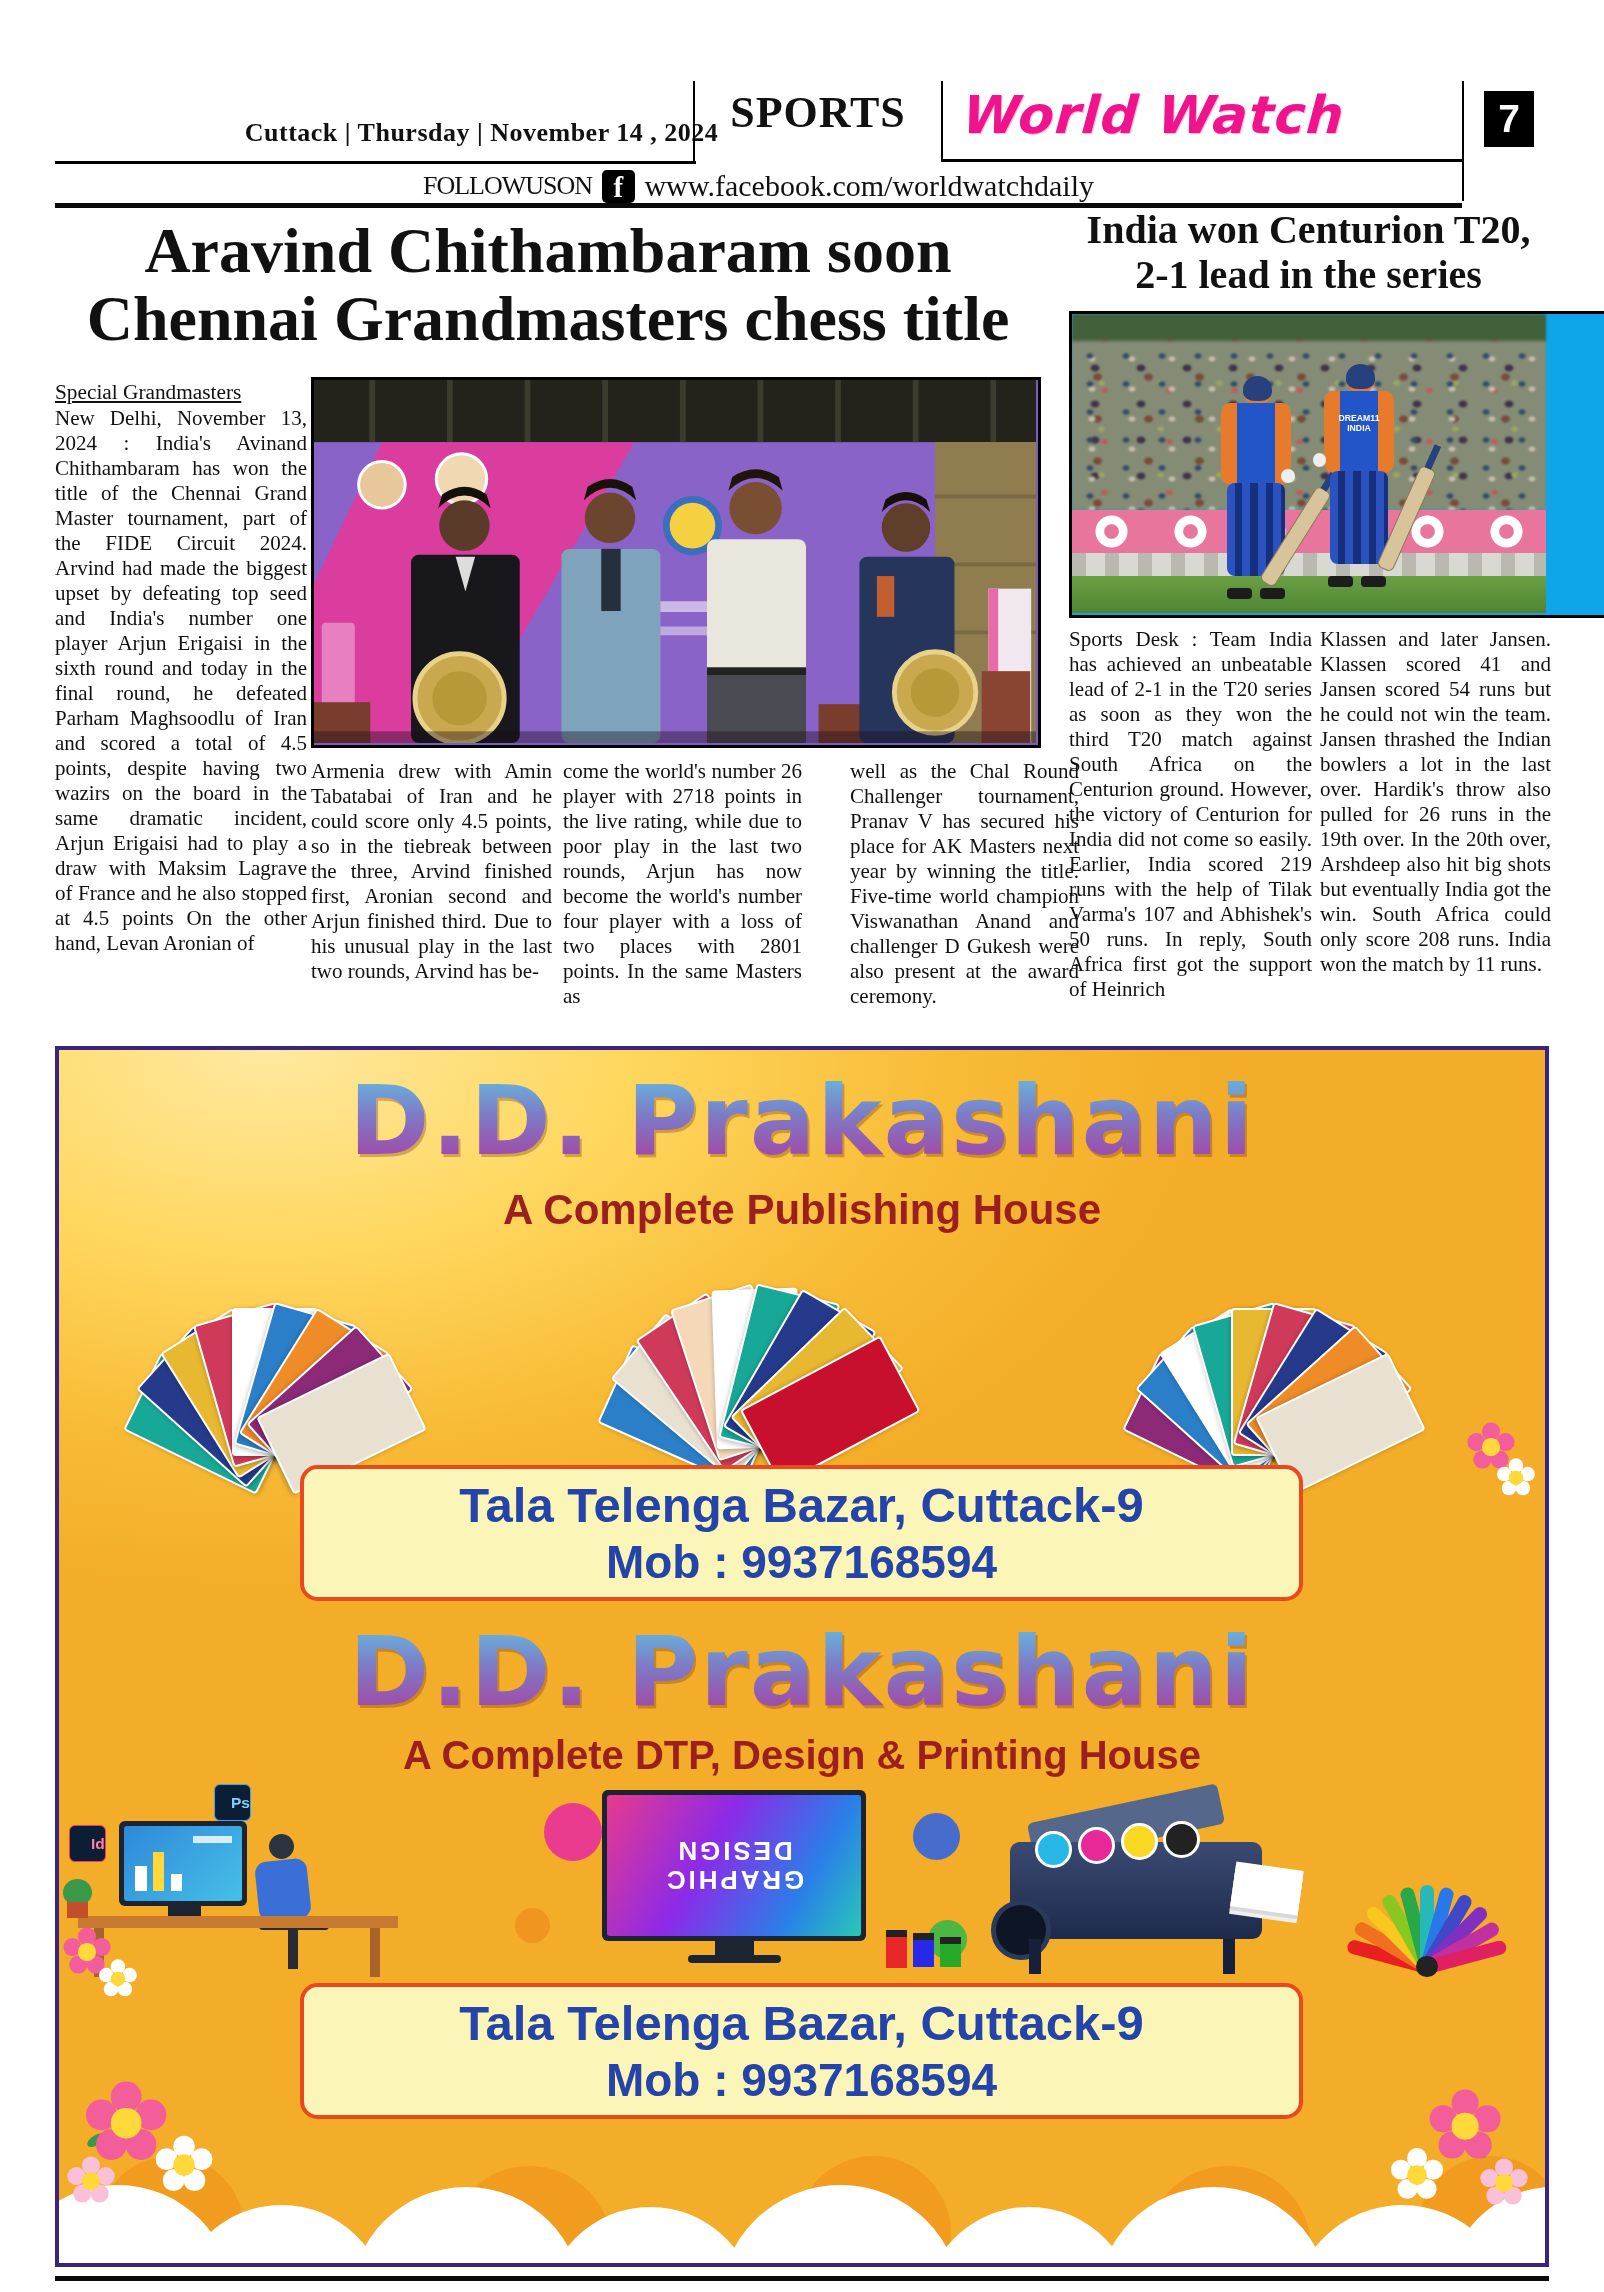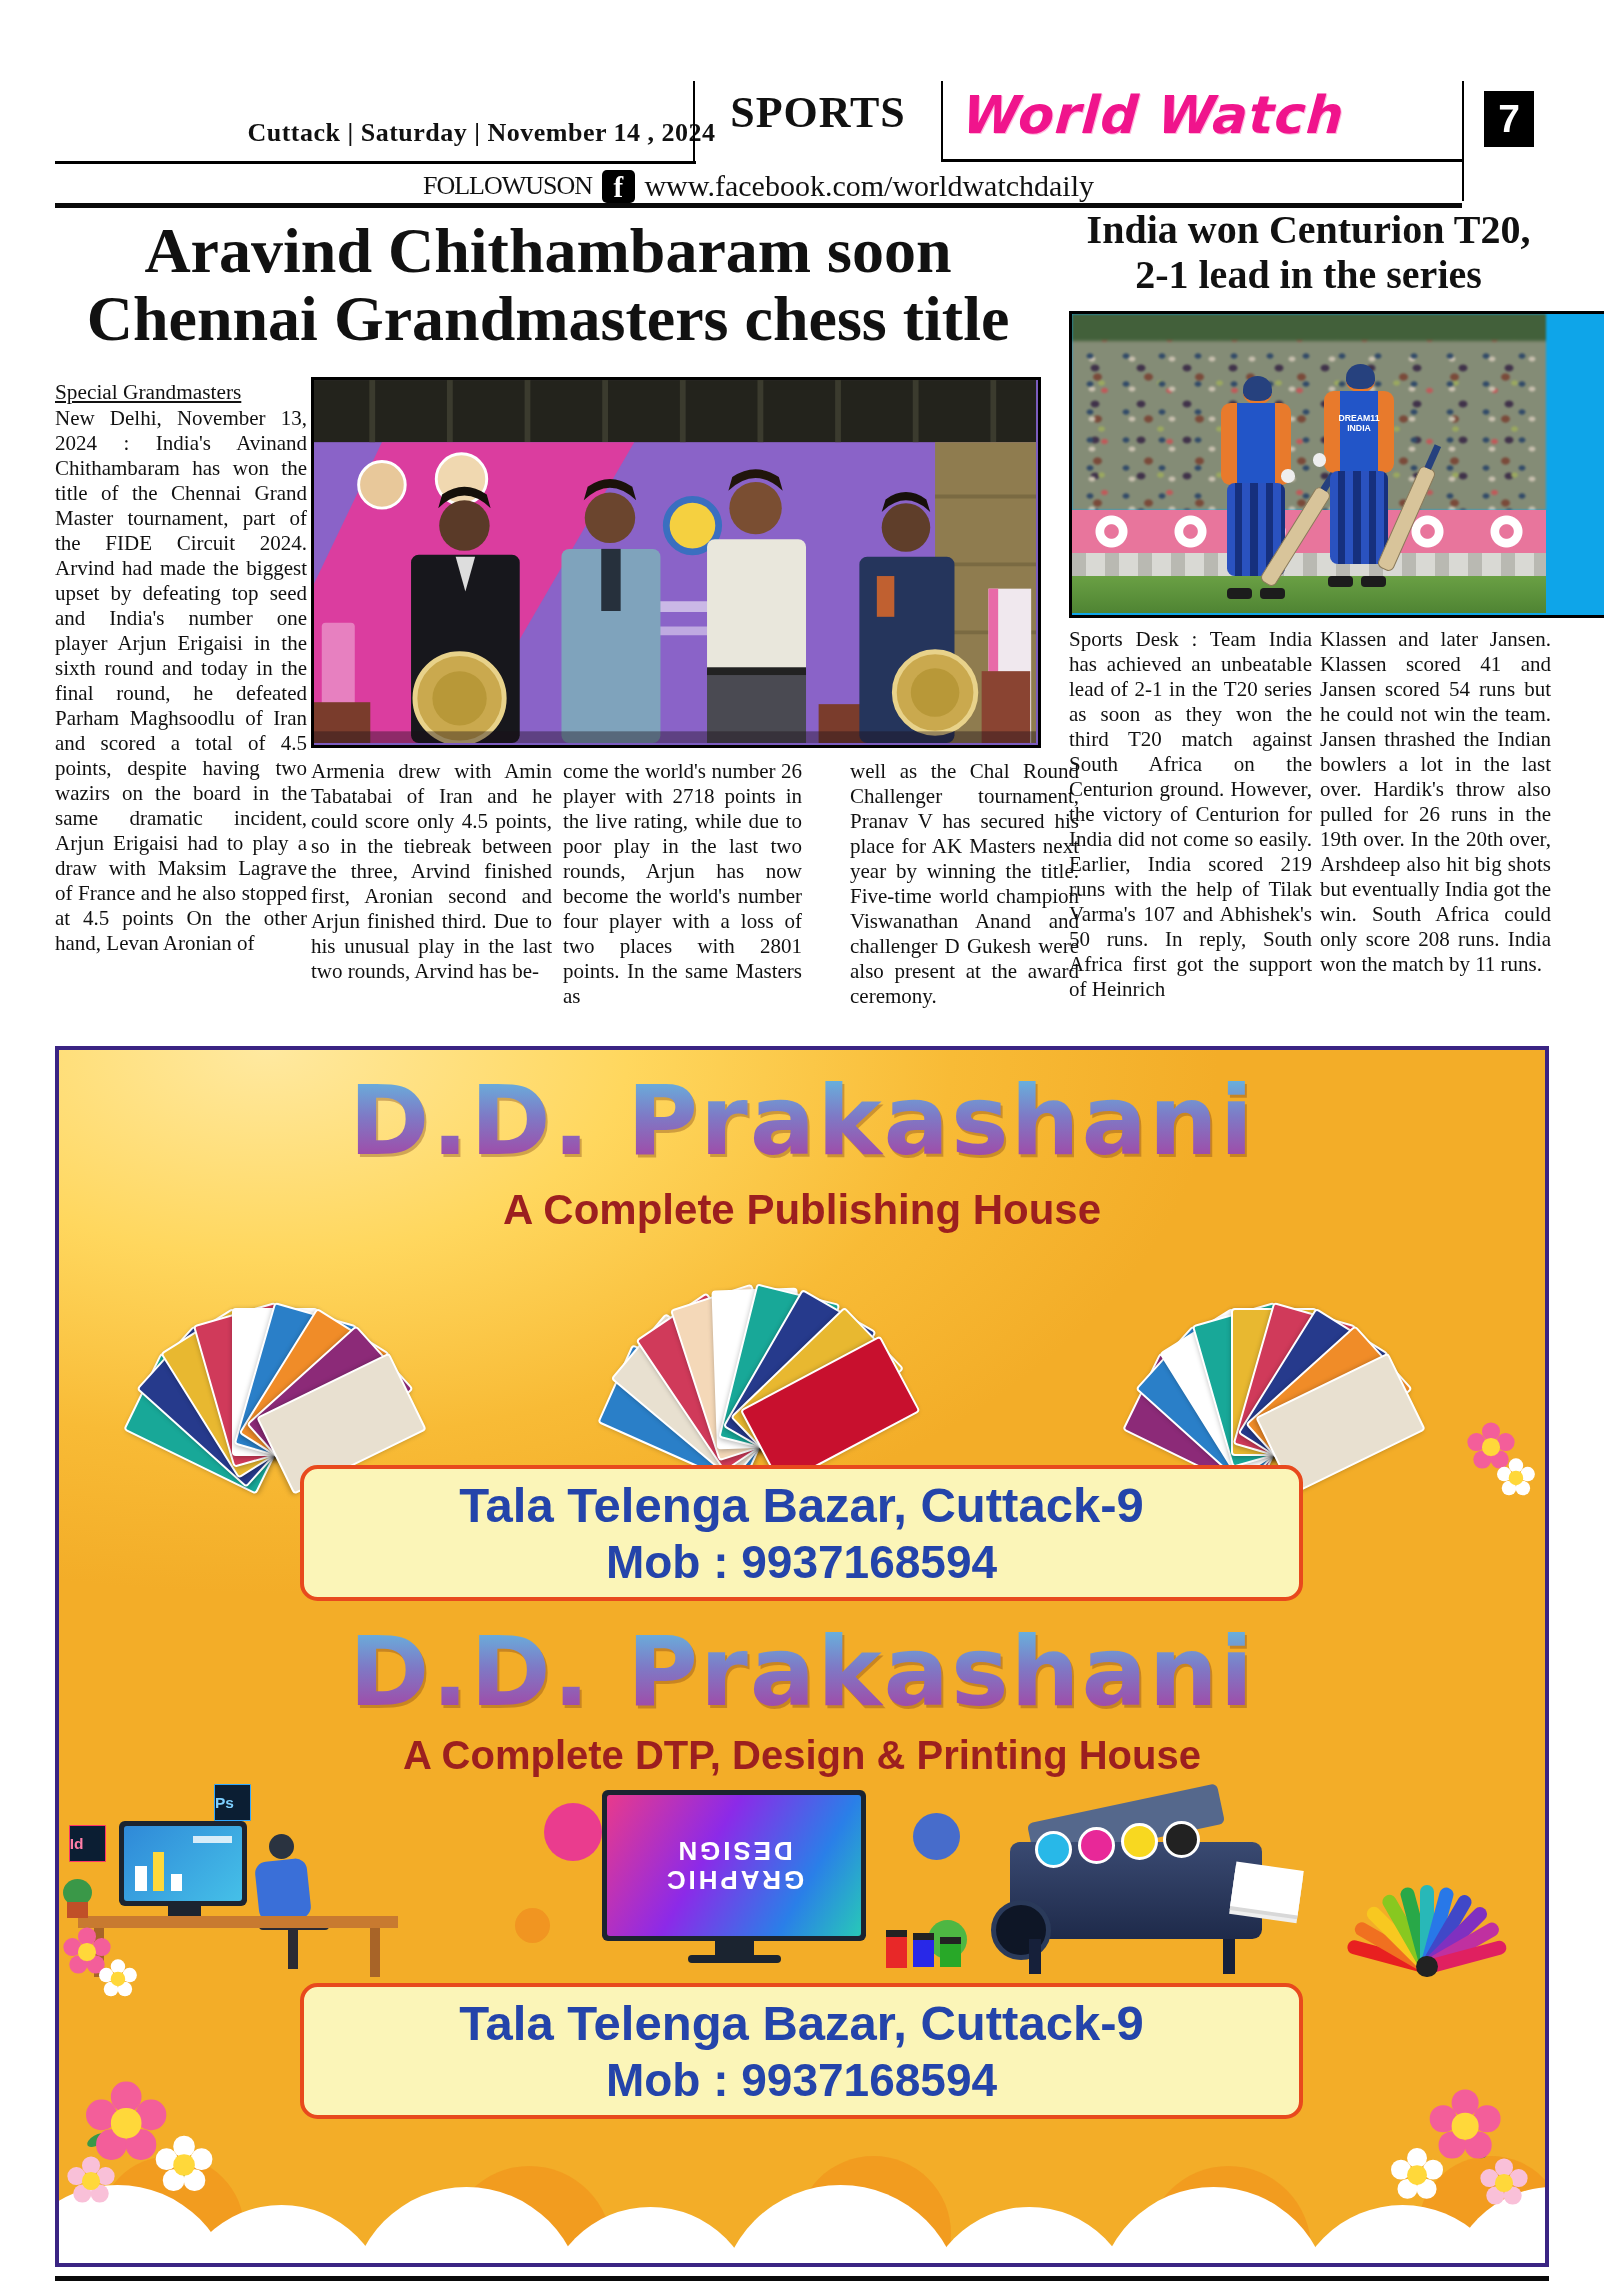--- a/index.html
+++ b/index.html
@@ -89,41 +89,41 @@
   .tagline1{top:136px;font-size:42px;} .tagline2{top:683px;font-size:40px;}
   .contact{position:absolute;left:241px;width:1003px;height:136px;background:#FBF5B8;border:4.9px solid #E8491D;border-radius:17.5px;
       box-sizing:border-box;display:flex;flex-direction:column;align-items:center;justify-content:center;gap:1.9px;
       font-family:"Liberation Sans",sans-serif;font-weight:bold;color:#2444AA;}
   .contact .l1{font-size:49px;} .contact .l2{font-size:46px;}
   .contact1{top:415px;} .contact2{top:933px;}
   .books{position:absolute;height:218px;}
   .bk{position:absolute;bottom:5.8px;left:50%;width:82px;height:144px;margin-left:-41px;transform-origin:50% 100%;
       border:2.9px solid #fff;border-radius:3.9px;box-shadow:0 1.9px 5.8px rgba(0,0,0,.25);}
   .illus{position:absolute;top:734px;left:0;width:1485px;height:194px;}
-  .appicon{position:absolute;width:35px;height:35px;border-radius:1px;background:#0b1e33;display:flex;align-items:center;justify-content:flex-start;
+  .appicon{position:absolute;width:35px;height:35px;border-radius:6px;background:#0b1e33;display:flex;align-items:center;justify-content:flex-end;
       font-family:"Liberation Sans",sans-serif;font-size:15.5px;font-weight:bold;}
   .monitor-s{position:absolute;background:#1b2430;border-radius:5.8px;padding:4.9px;box-sizing:border-box;}
   .screen-s{width:100%;height:100%;border-radius:2.9px;}
   .mirror{transform:rotate(180deg);display:flex;flex-direction:column;align-items:center;justify-content:center;height:100%;
       color:#fff;font-family:"Liberation Sans",sans-serif;font-weight:bold;font-size:26px;letter-spacing:2.9px;line-height:29px;}
   .blob{position:absolute;border-radius:50%;opacity:.85;}
   .blade{position:absolute;bottom:11.6px;left:50%;width:13.6px;height:82px;margin-left:-6.8px;transform-origin:50% 100%;border-radius:6.8px 6.8px 0 0;}
   .cloud{position:absolute;background:#fff;border-radius:50%;}
   .ocloud{position:absolute;background:#F29A1E;border-radius:50%;opacity:.9;}
   .flower{position:absolute;width:17.5px;height:17.5px;border-radius:50%;background:#ffd83a;
       box-shadow:0 -15.5px 0 var(--p),14.6px -4.9px 0 var(--p),8.7px 12.6px 0 var(--p),-8.7px 12.6px 0 var(--p),-14.6px -4.9px 0 var(--p);}
   .leaf{position:absolute;width:21.3px;height:9.7px;background:#3a9848;border-radius:50%;}
   .rule-bottom{left:55px;top:2276px;width:1494px;height:4.9px;background:#0a0a0a;}
 </style>
 </head>
 <body>
 
 <div class="page">
 
-  <div class="abs dateline">Cuttack | Saturday | November 14 , 2024</div>
+  <div class="abs dateline">Cuttack | Thursday | November 14 , 2024</div>
   <div class="abs rule-a"></div>
   <div class="abs vdiv vd1"></div>
   <div class="abs section-title">SPORTS</div>
   <div class="abs vdiv vd2"></div>
   <div class="abs masthead">World Watch</div>
   <div class="abs rule-b"></div>
   <div class="abs vdiv vd3"></div>
   <div class="abs pagebox">
       <span>7</span>
     </div>

